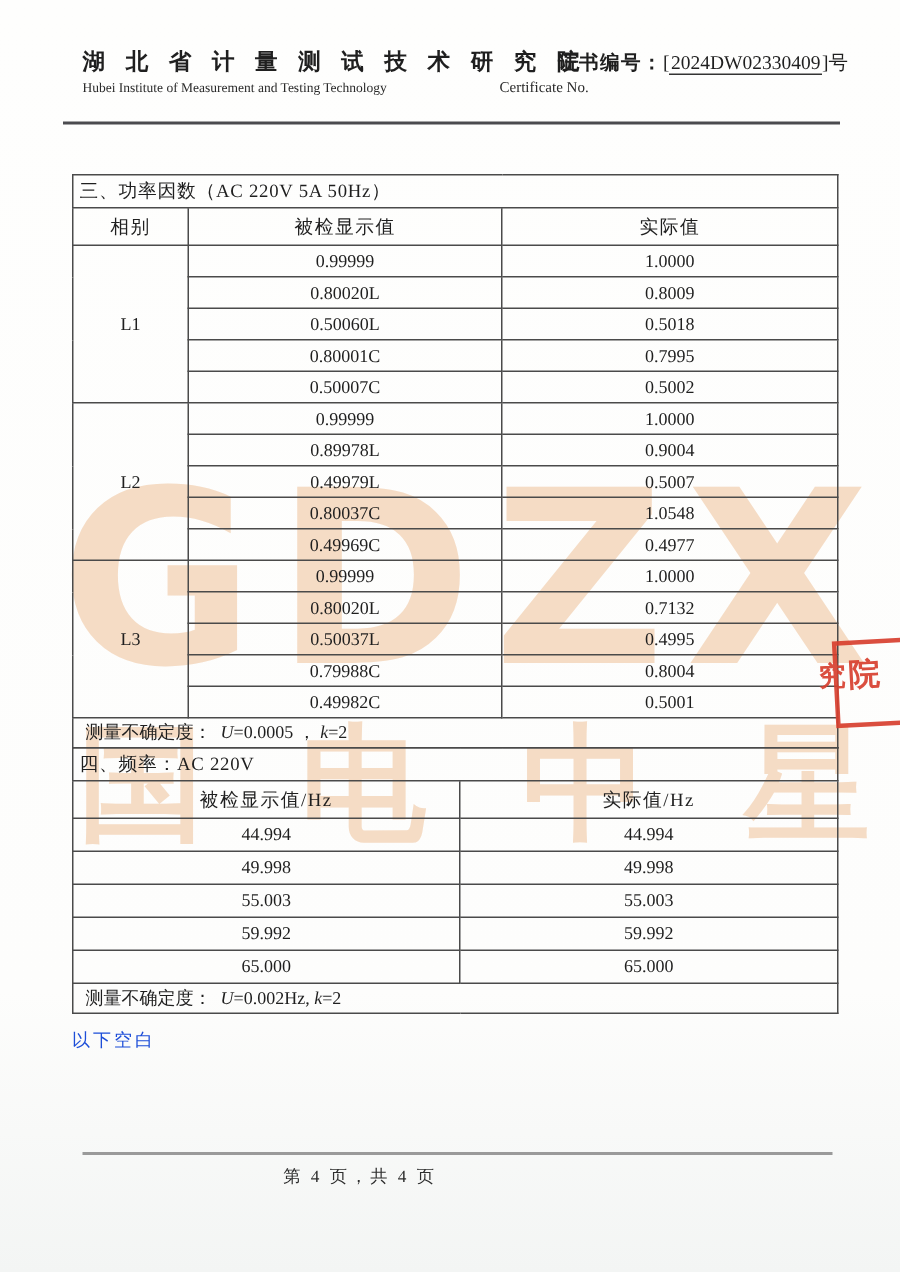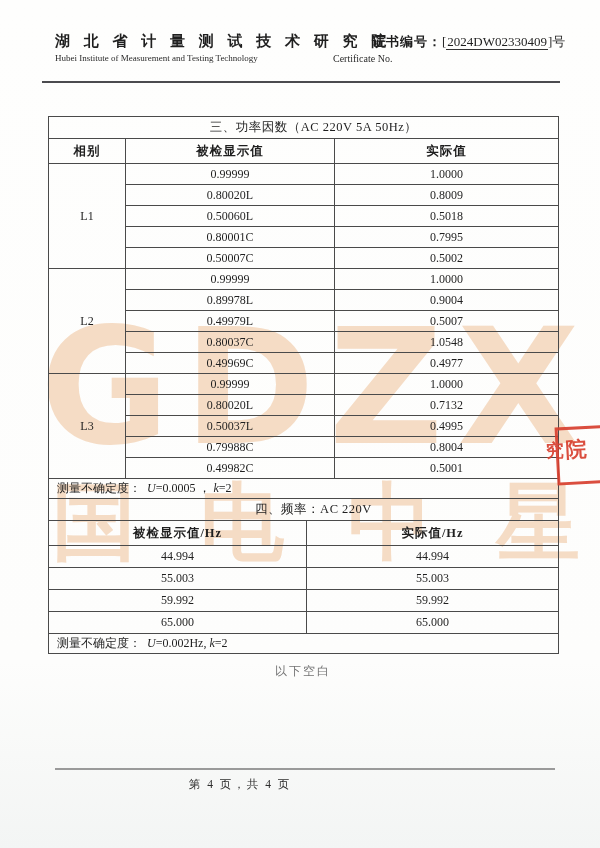--- a/index.html
+++ b/index.html
@@ -33,32 +33,32 @@
   td {
     border:1px solid #4a4a4a;
     font-size:12px;
     text-align:center;
     vertical-align:middle;
     height:21px;
     padding:1px 2px;
     overflow:hidden;
     white-space:nowrap;
   }
-  .title-cell { text-align:center; padding-left:22px; font-size:12.5px; height:22px; letter-spacing:0.5px; }
-  .head-cell { height:25px; font-size:12.5px; letter-spacing:1px;font-weight:bold; }
+  .title-cell { text-align:left; padding-left:4px; font-size:12.5px; height:22px; letter-spacing:0.5px; }
+  .head-cell { height:25px; font-size:12.5px; letter-spacing:1px; }
   .unc-cell { text-align:left; padding-left:8px; height:15px; font-size:12px; }
   .unc-cell .sym { font-style:italic; font-family:"Liberation Serif",serif; }
   .freq-table { margin-top:-1px; }
   .col-phase { width:77px; }
   .col-disp  { width:209px; }
   .col-act   { width:224px; }
   .fcol-disp { width:258px; }
   .fcol-act  { width:252px; }
 
-  .below-blank { margin-top:9px; text-align:center; font-size:12px; letter-spacing:2px; color:#737373; }
+  .below-blank { margin-top:9px; font-size:12px; letter-spacing:2px; color:#1d4ed8; }
 
   
   .footer-rule { position:absolute; z-index:1; top:768px; left:55px; width:500px; height:1.5px; background:#9a9a9a; }
   .footer-text { position:absolute; z-index:1; top:777px; left:0; width:480px; text-align:center; font-size:11.5px; letter-spacing:2px; color:#2d2d2d; }
 
   
   .stamp {
     position:absolute; z-index:2; left:556px; top:426px; width:60px; height:58px;
     border:3px solid #d8402f; transform:rotate(-3deg);
     color:#d8402f; font-size:21px; font-weight:bold;
@@ -186,20 +186,24 @@
         </tr>
     <tr>
       <td class="head-cell">被检显示值/Hz</td>
       <td class="head-cell">实际值/Hz</td>
     </tr>
     <tr>
           <td style="height:22px">44.994</td>
           <td>44.994</td>
         </tr>
     <tr>
+          <td style="height:22px">49.998</td>
+          <td>49.998</td>
+        </tr>
+    <tr>
           <td style="height:22px">55.003</td>
           <td>55.003</td>
         </tr>
     <tr>
           <td style="height:22px">59.992</td>
           <td>59.992</td>
         </tr>
     <tr>
           <td style="height:22px">65.000</td>
           <td>65.000</td>

